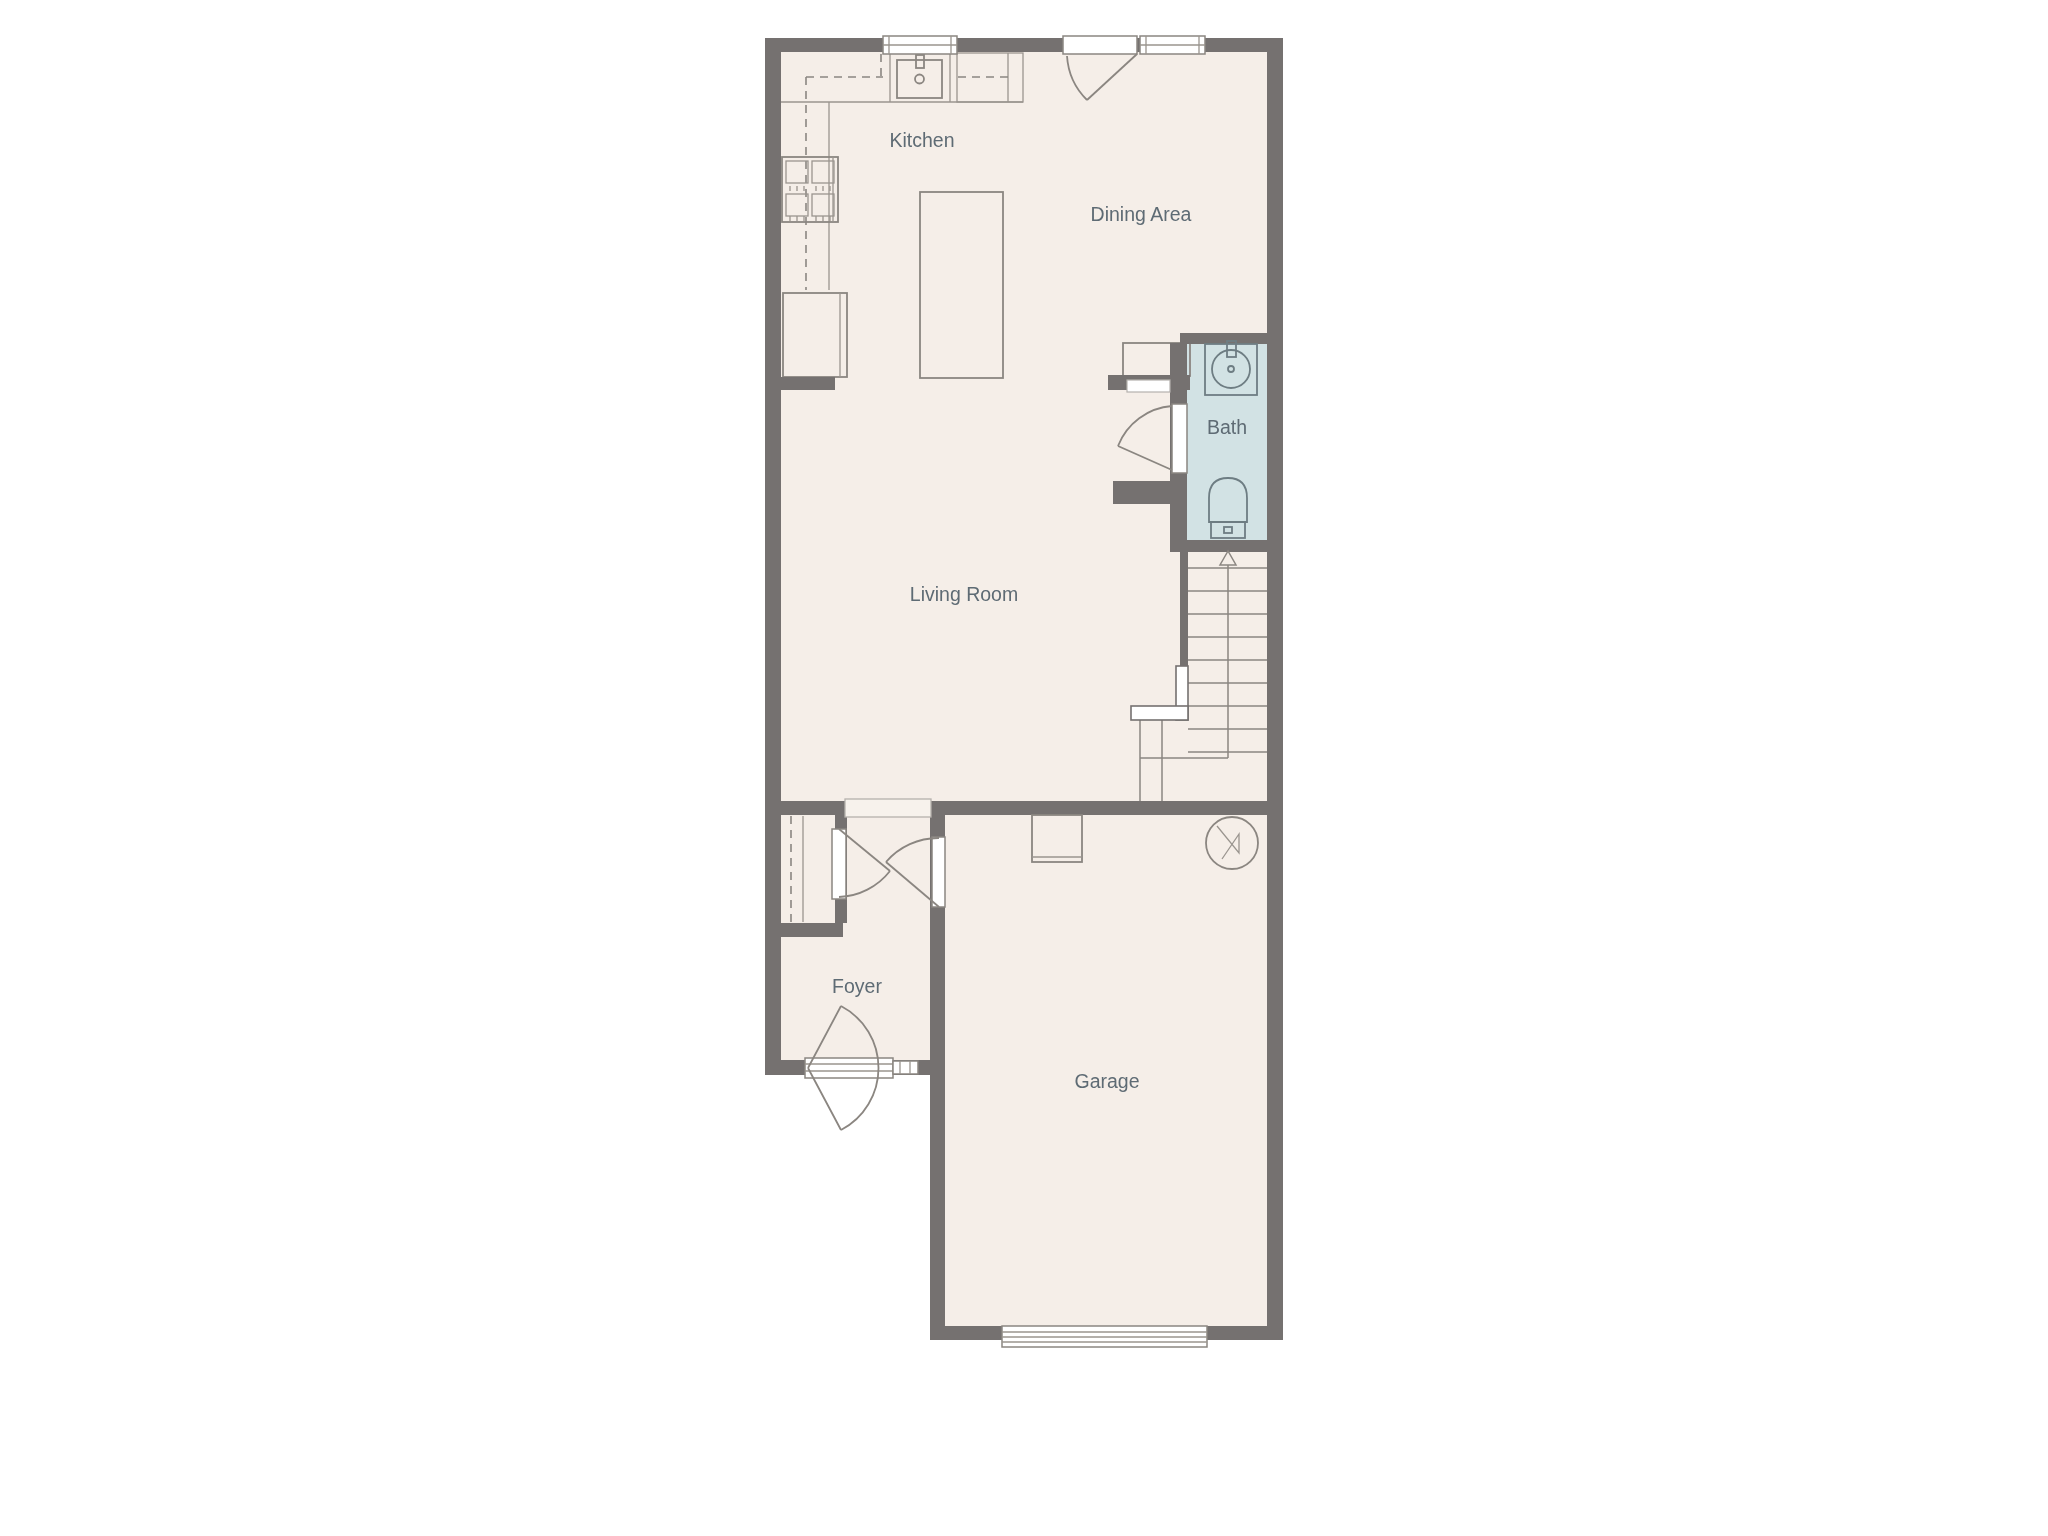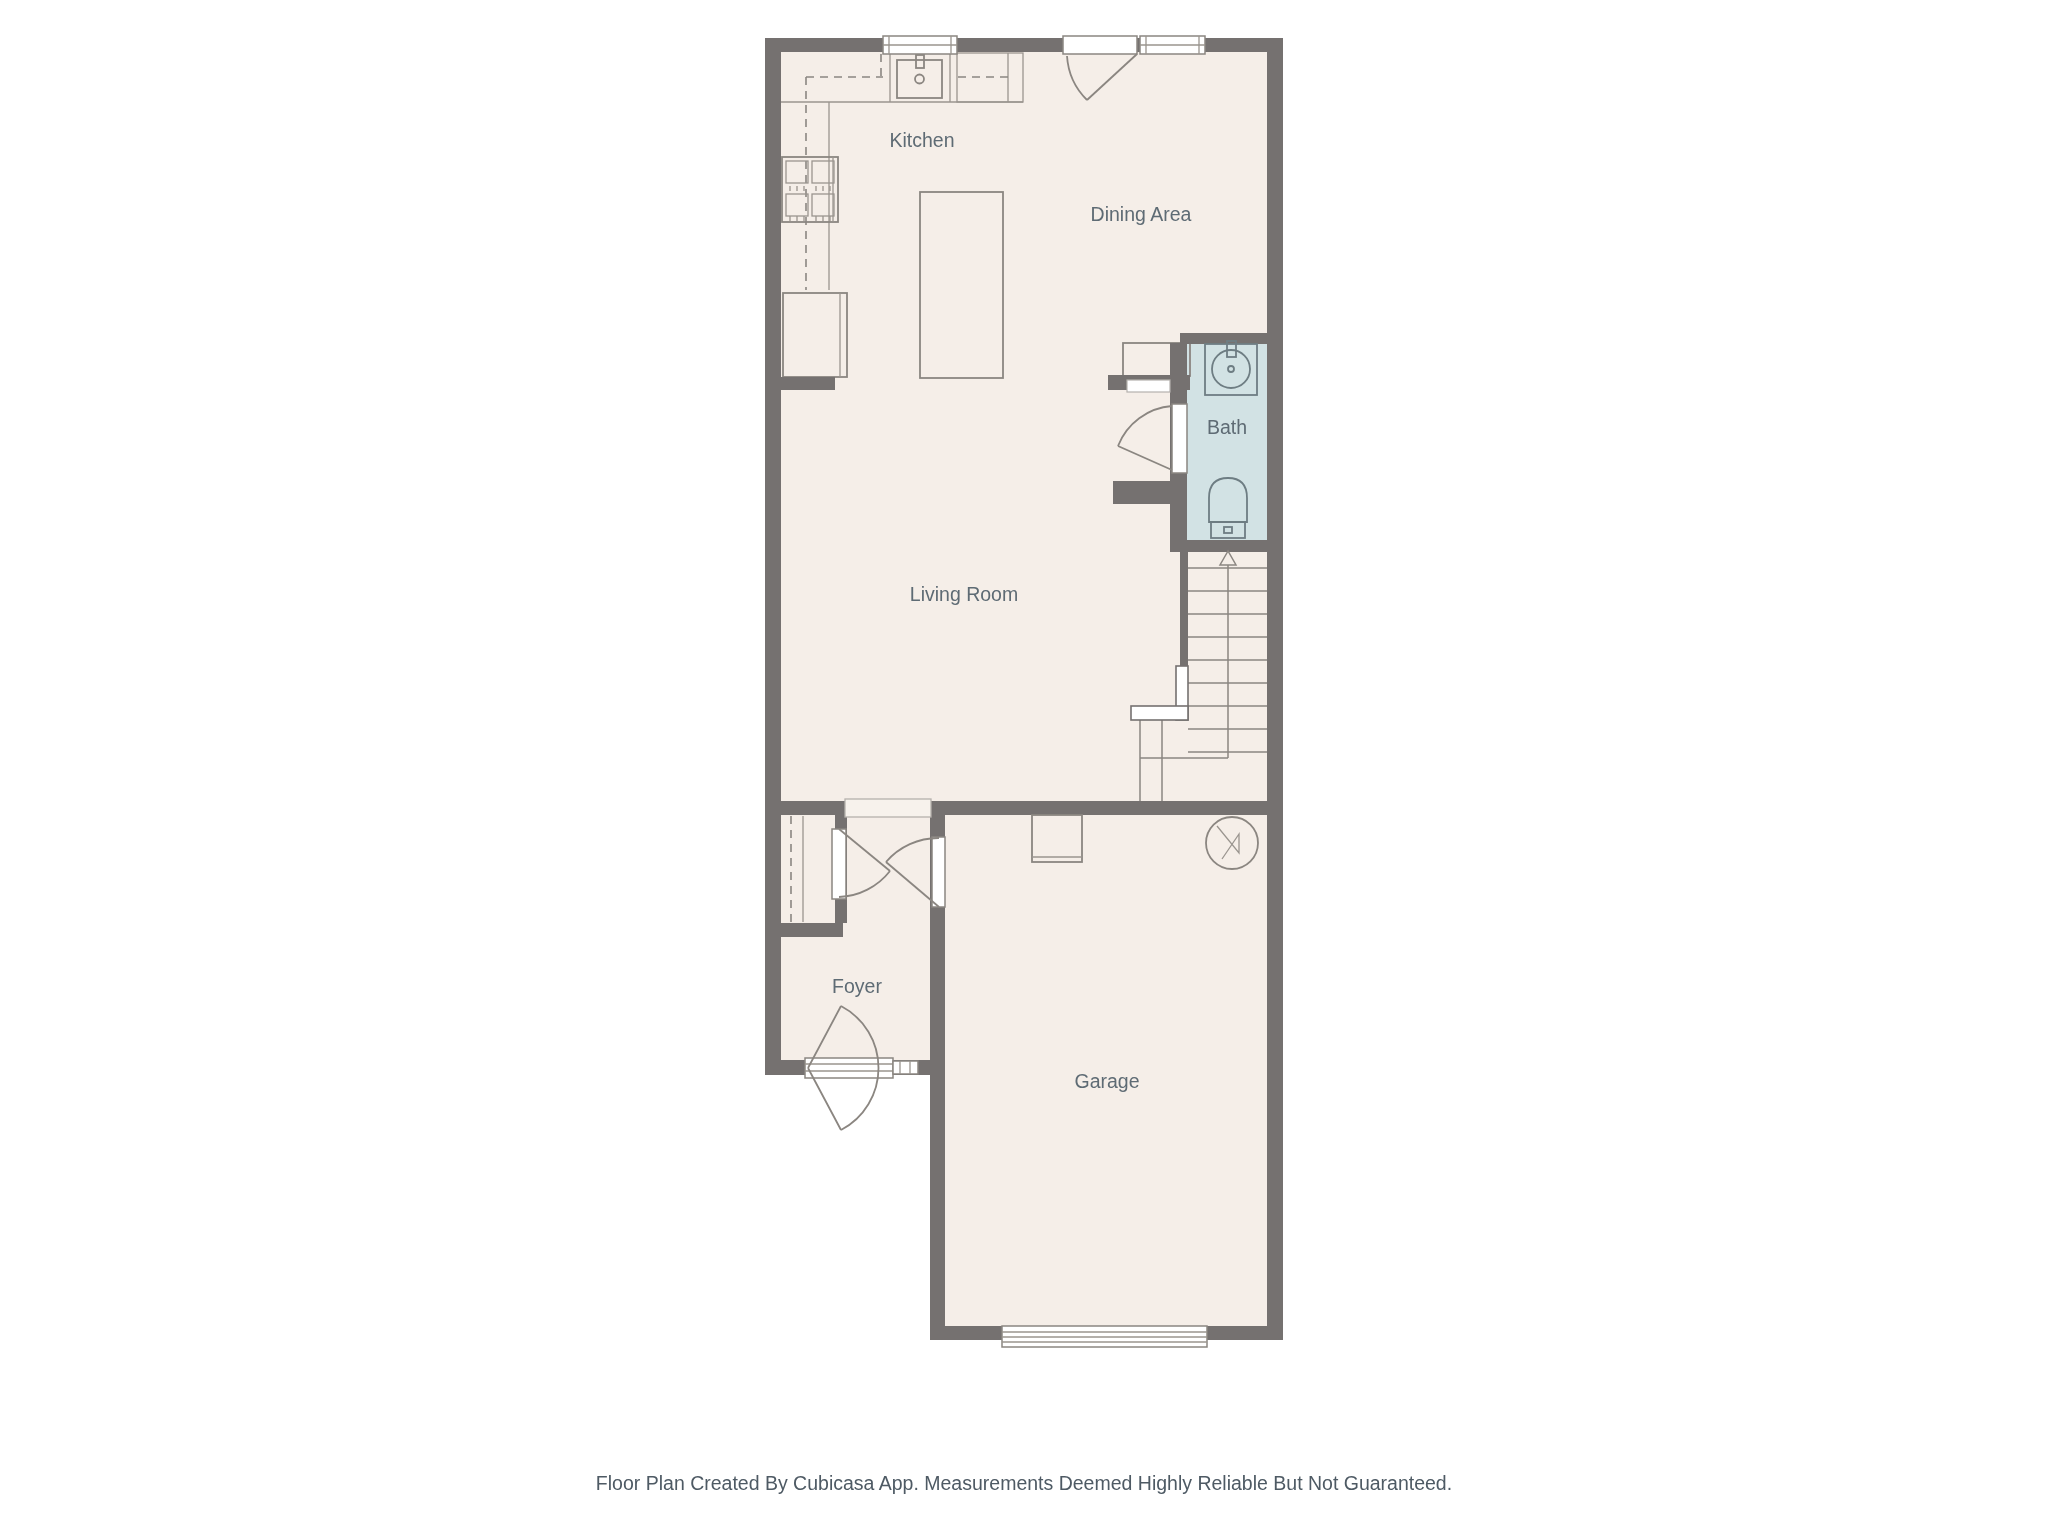--- a/index.html
+++ b/index.html
@@ -193,14 +193,13 @@
     <g>
       <text class="room-label" x="922" y="147">Kitchen</text>
       <text class="room-label" x="1141" y="221">Dining Area</text>
       <text class="room-label" x="1227" y="434">Bath</text>
       <text class="room-label" x="964" y="601">Living Room</text>
       <text class="room-label" x="857" y="993">Foyer</text>
       <text class="room-label" x="1107" y="1088">Garage</text>
     </g>
   </svg>
 
-  <div id="footer">Floor Plan Created By Cubicasa App. Measurements Deemed Highly Reliable But Not Guaranteed.</div>
 </div>
 
 </body></html>

